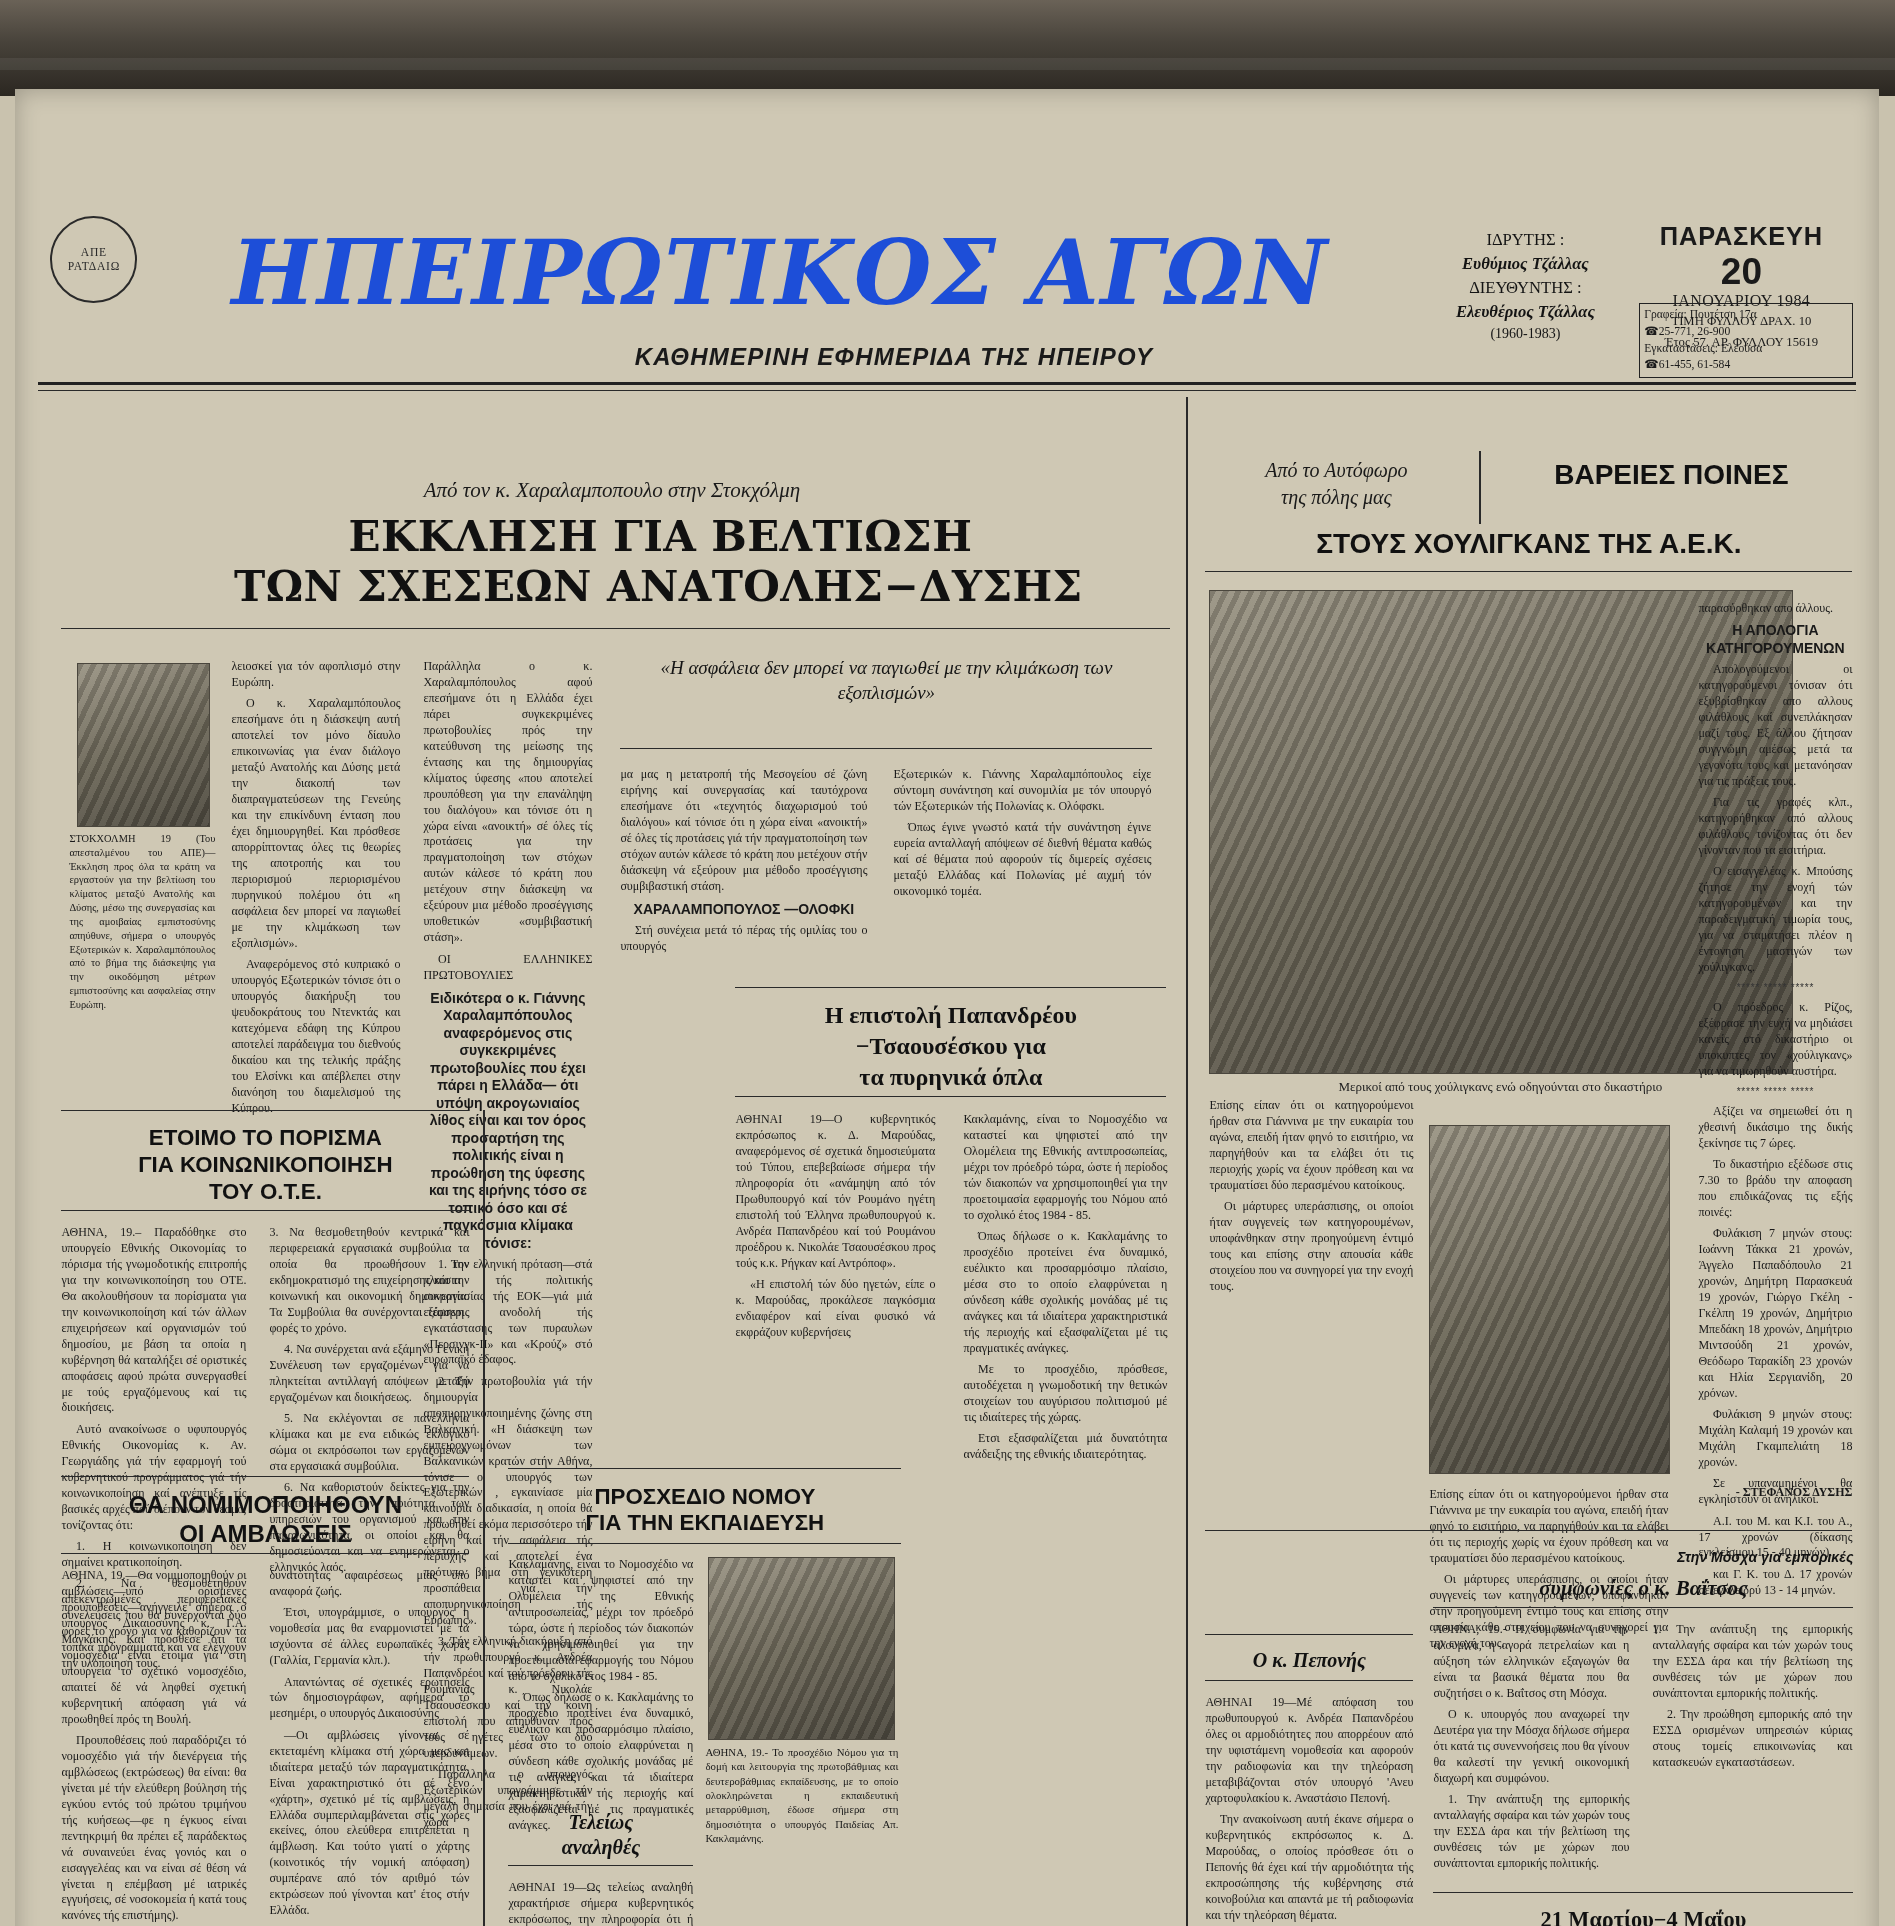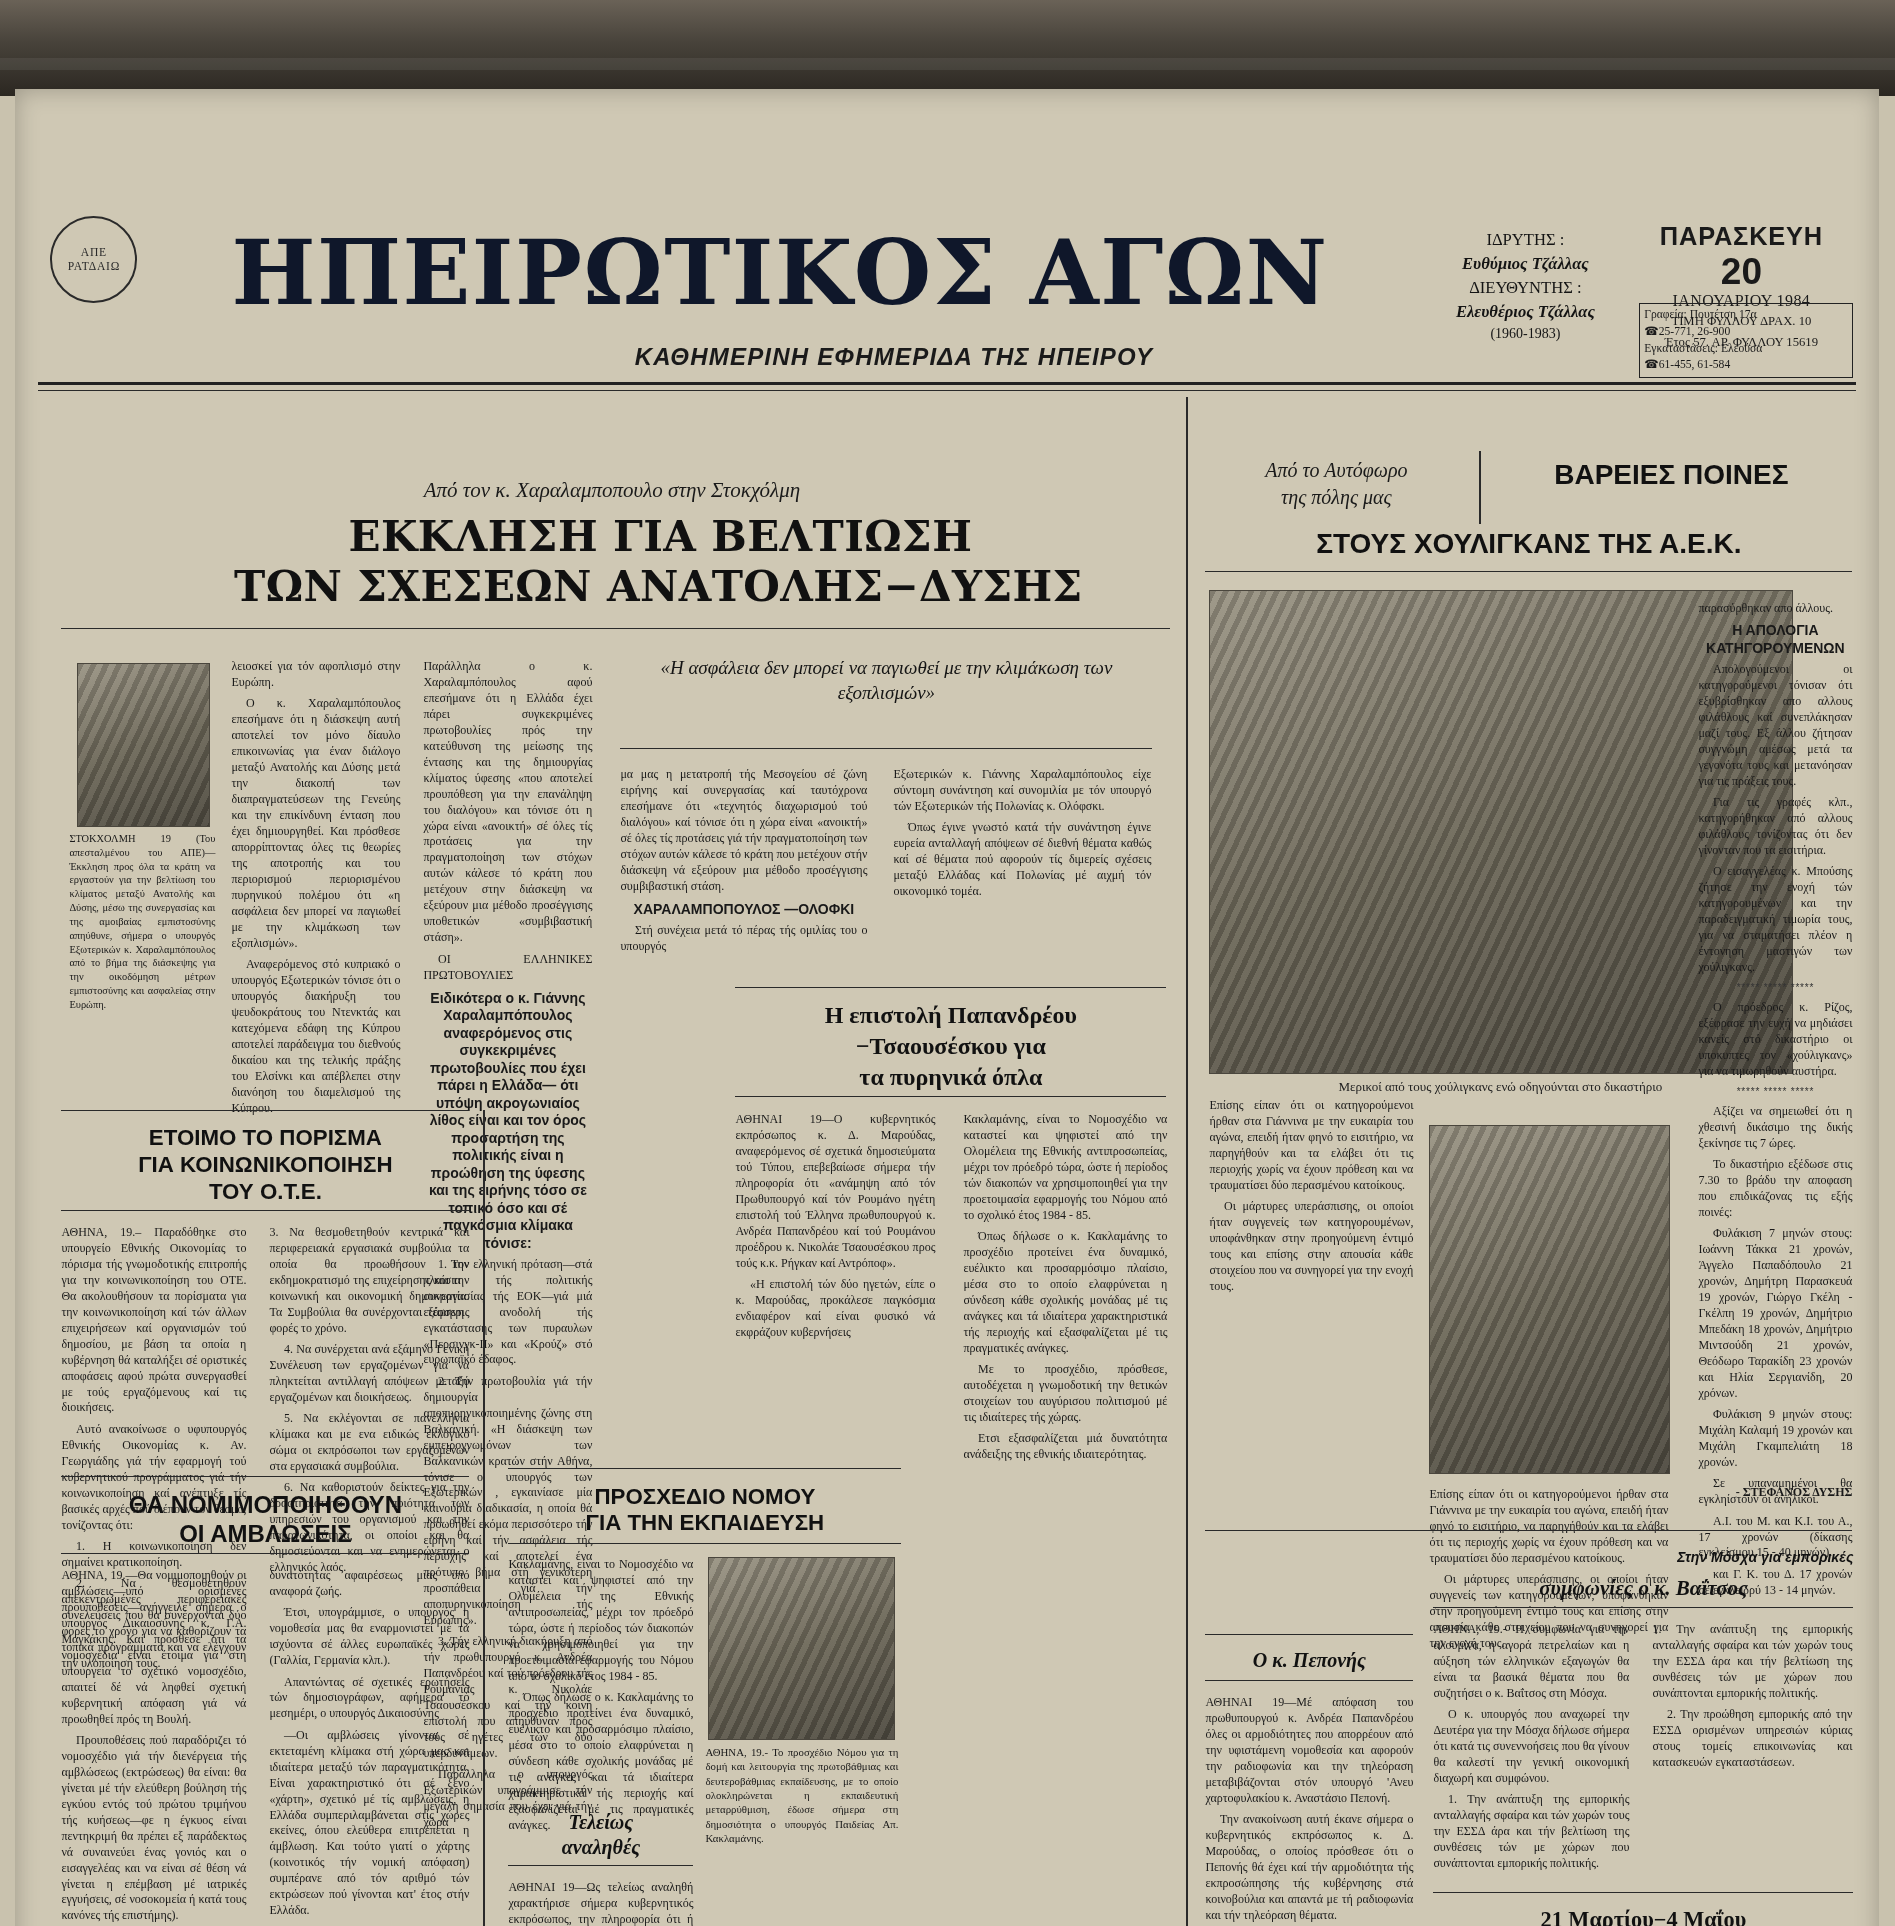--- a/index.html
+++ b/index.html
@@ -30,22 +30,22 @@
   #masthead{position:absolute;left:0;top:0;width:1864px;height:200px;}
   #logo-seal{
     position:absolute;left:35px;top:127px;width:83px;height:83px;border-radius:50%;
     border:2.3px solid #2a2a2a;display:flex;align-items:center;justify-content:center;
     font-size:11.6px;letter-spacing:0.8px;color:#2a2a2a;text-align:center;line-height:1.2;
     font-family:"Liberation Serif",serif;
   }
   #logo-seal span{display:block;}
   #paper-title{
     position:absolute;left:216px;top:131px;width:1179px;
-    font-family:"DejaVu Serif",serif;font-weight:bold;
-    font-size:89px;letter-spacing:1.5px;color:#0f172a;white-space:nowrap;
+    font-family:"DejaVu Serif",serif;font-weight:bold;font-style:italic;
+    font-size:89px;letter-spacing:1.5px;color:#1d4ed8;white-space:nowrap;
   }
   #paper-sub{
     position:absolute;left:416px;top:254px;width:925px;text-align:center;
     font-family:"Liberation Sans",sans-serif;font-weight:bold;font-style:italic;
     font-size:24px;letter-spacing:1.2px;color:#1a1a1a;
   }
   #founders{
     position:absolute;left:1402px;top:139px;width:216px;text-align:center;
     font-size:16.6px;line-height:1.45;color:#141414;font-style:italic;
   }

